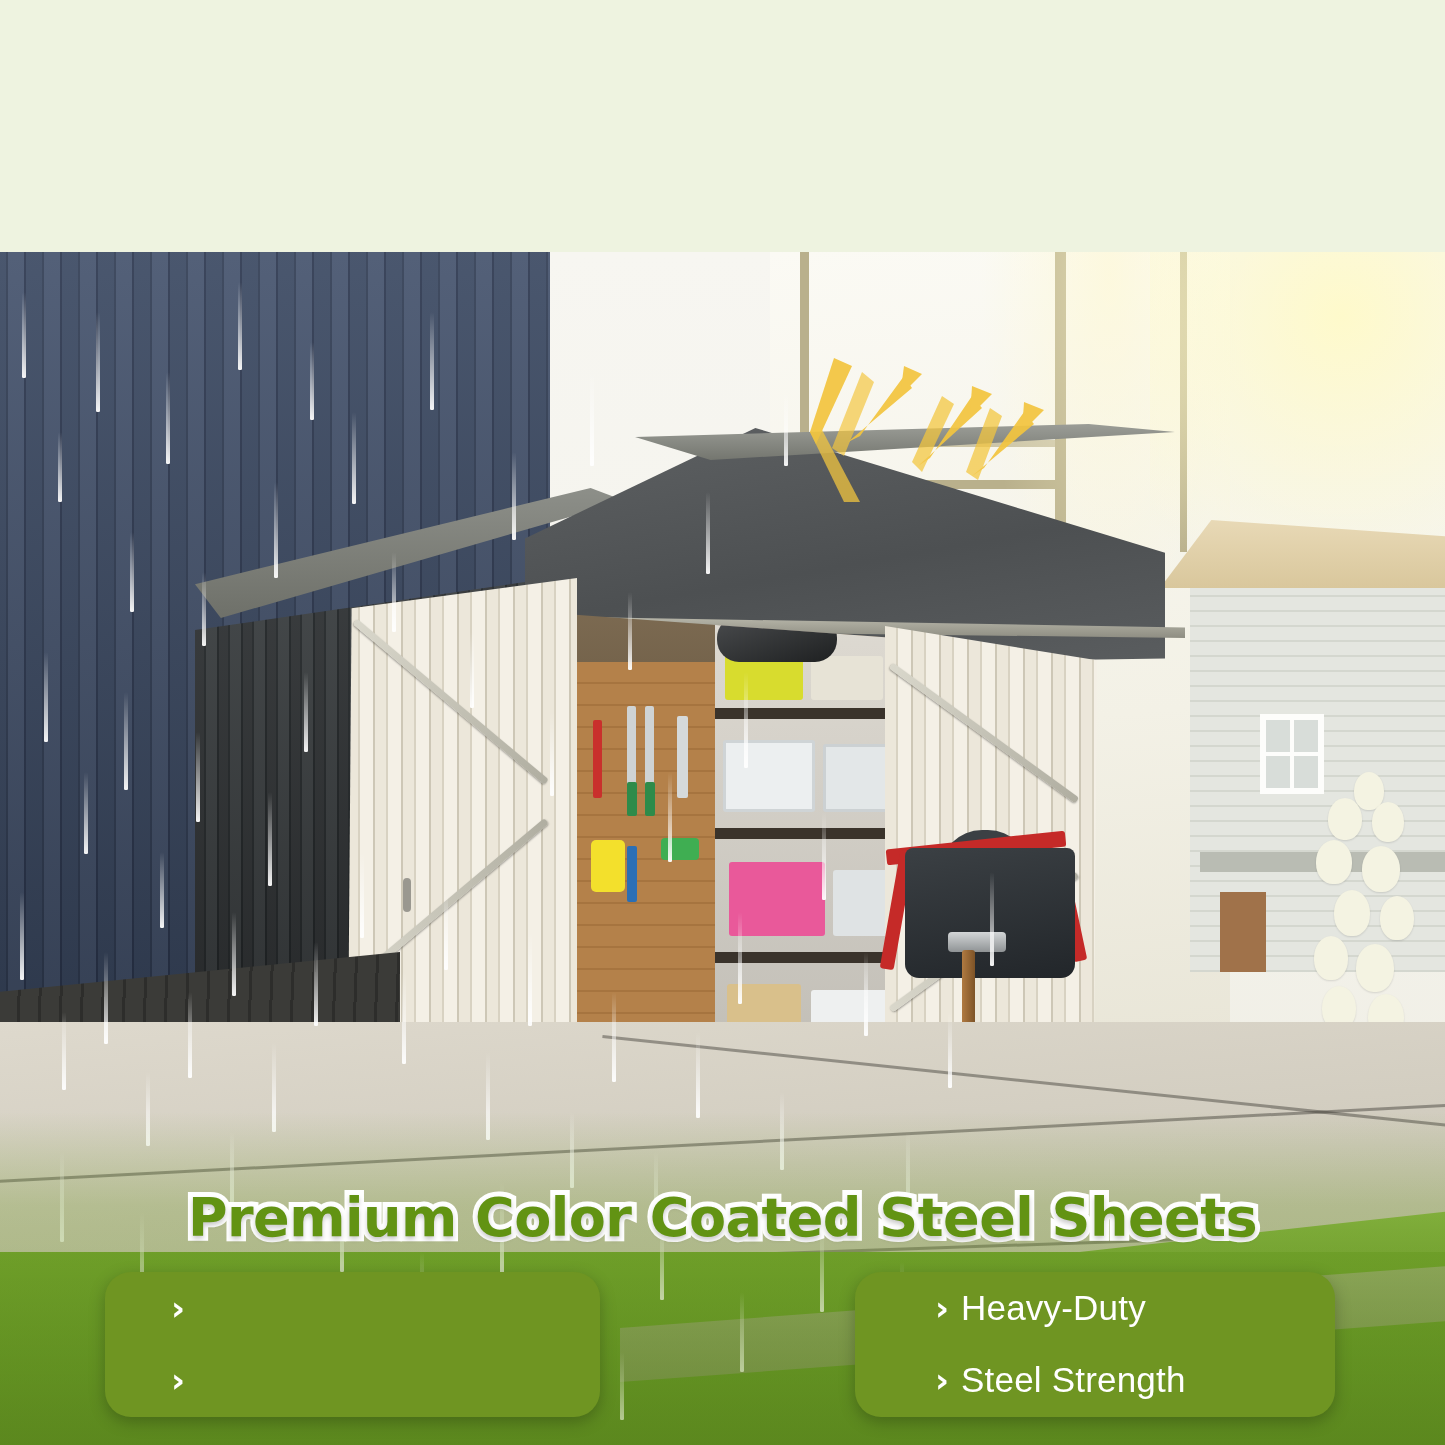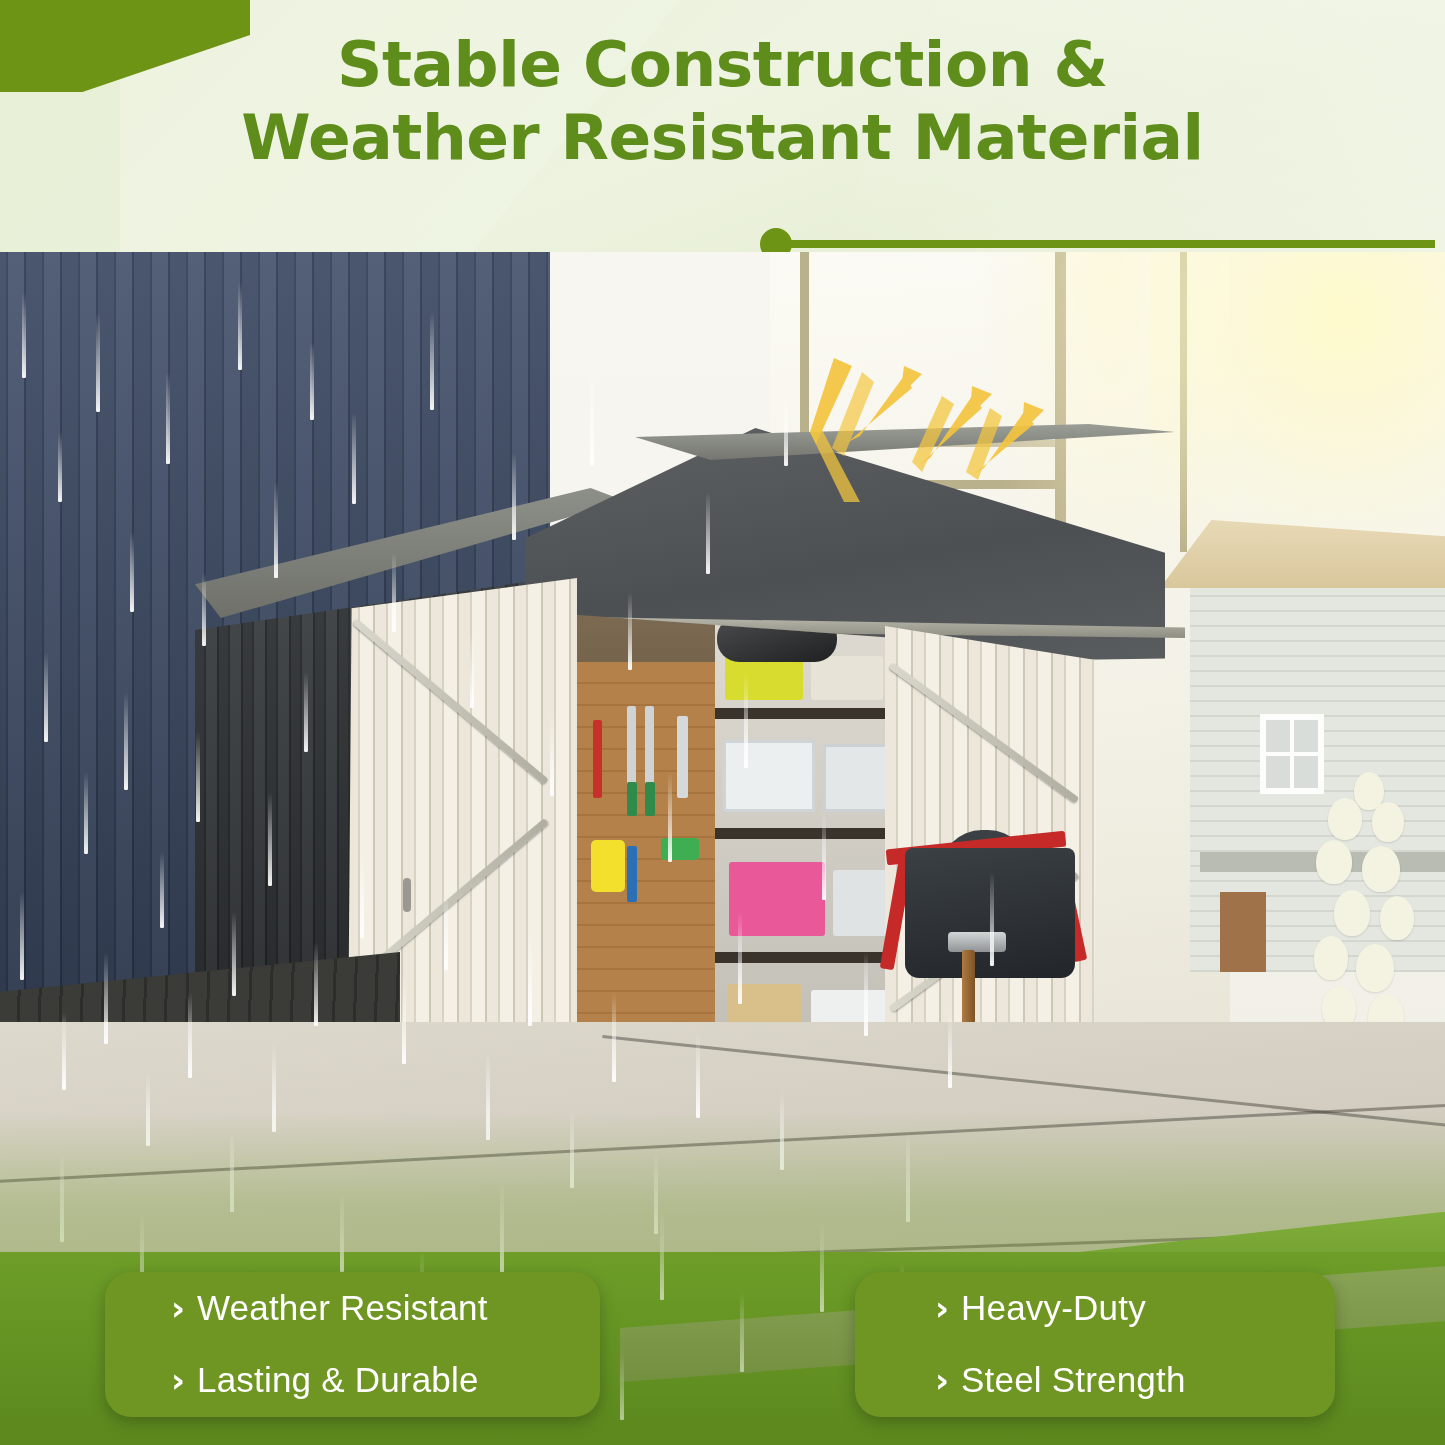--- a/index.html
+++ b/index.html
@@ -225,32 +225,20 @@
     font-family:"DejaVu Sans", sans-serif; }
   .feattext { color:#ffffff; font-size:35px; letter-spacing:.2px;
     font-family:"Liberation Sans", sans-serif; }
   .featbox.right .featrow { padding-left:80px; }
 </style>
 </head>
 <body>
 
 <div id="stage">
 
-  <div class="header">
-    <div class="hdr-diag-a"></div>
-    <div class="hdr-diag-b"></div>
-    <div class="hdr-diag-c"></div>
-    <div class="hdr-corner"></div>
-    <div class="hdr-title">
-      <span>Stable Construction &amp;</span>
-      <span class="l2">Weather Resistant Material</span>
-    </div>
-    <div class="hdr-rule"></div>
-    <div class="hdr-dot"></div>
-  </div>
 
   <div class="scene">
     <div class="sky"></div>
 
     <div class="glass"></div>
     <div class="mullion v1"></div>
     <div class="mullion v2"></div>
     <div class="mullion v3"></div>
     <div class="mullion h1"></div>
     <div class="mullion h2"></div>
@@ -482,29 +470,28 @@
       <div class="drop" style="left:220px;top:1020px;height:76px"></div>
       <div class="drop" style="left:300px;top:1060px;height:88px"></div>
       <div class="drop" style="left:180px;top:1090px;height:70px"></div>
       <div class="drop" style="left:460px;top:1090px;height:72px"></div>
       <div class="drop" style="left:620px;top:1100px;height:68px"></div>
     </div>
 
     <div class="greentint"></div>
   </div>
 
+  <div class="subhead">Premium Color Coated Steel Sheets</div>
 
   <div class="featbox left">
     <div class="featrow">
       <span class="chev">›</span>
-      <span class="feattext">Weather Resistant</span>
     </div>
     <div class="featrow">
       <span class="chev">›</span>
-      <span class="feattext">Lasting &amp; Durable</span>
     </div>
   </div>
 
   <div class="featbox right">
     <div class="featrow">
       <span class="chev">›</span>
       <span class="feattext">Heavy-Duty</span>
     </div>
     <div class="featrow">
       <span class="chev">›</span>

